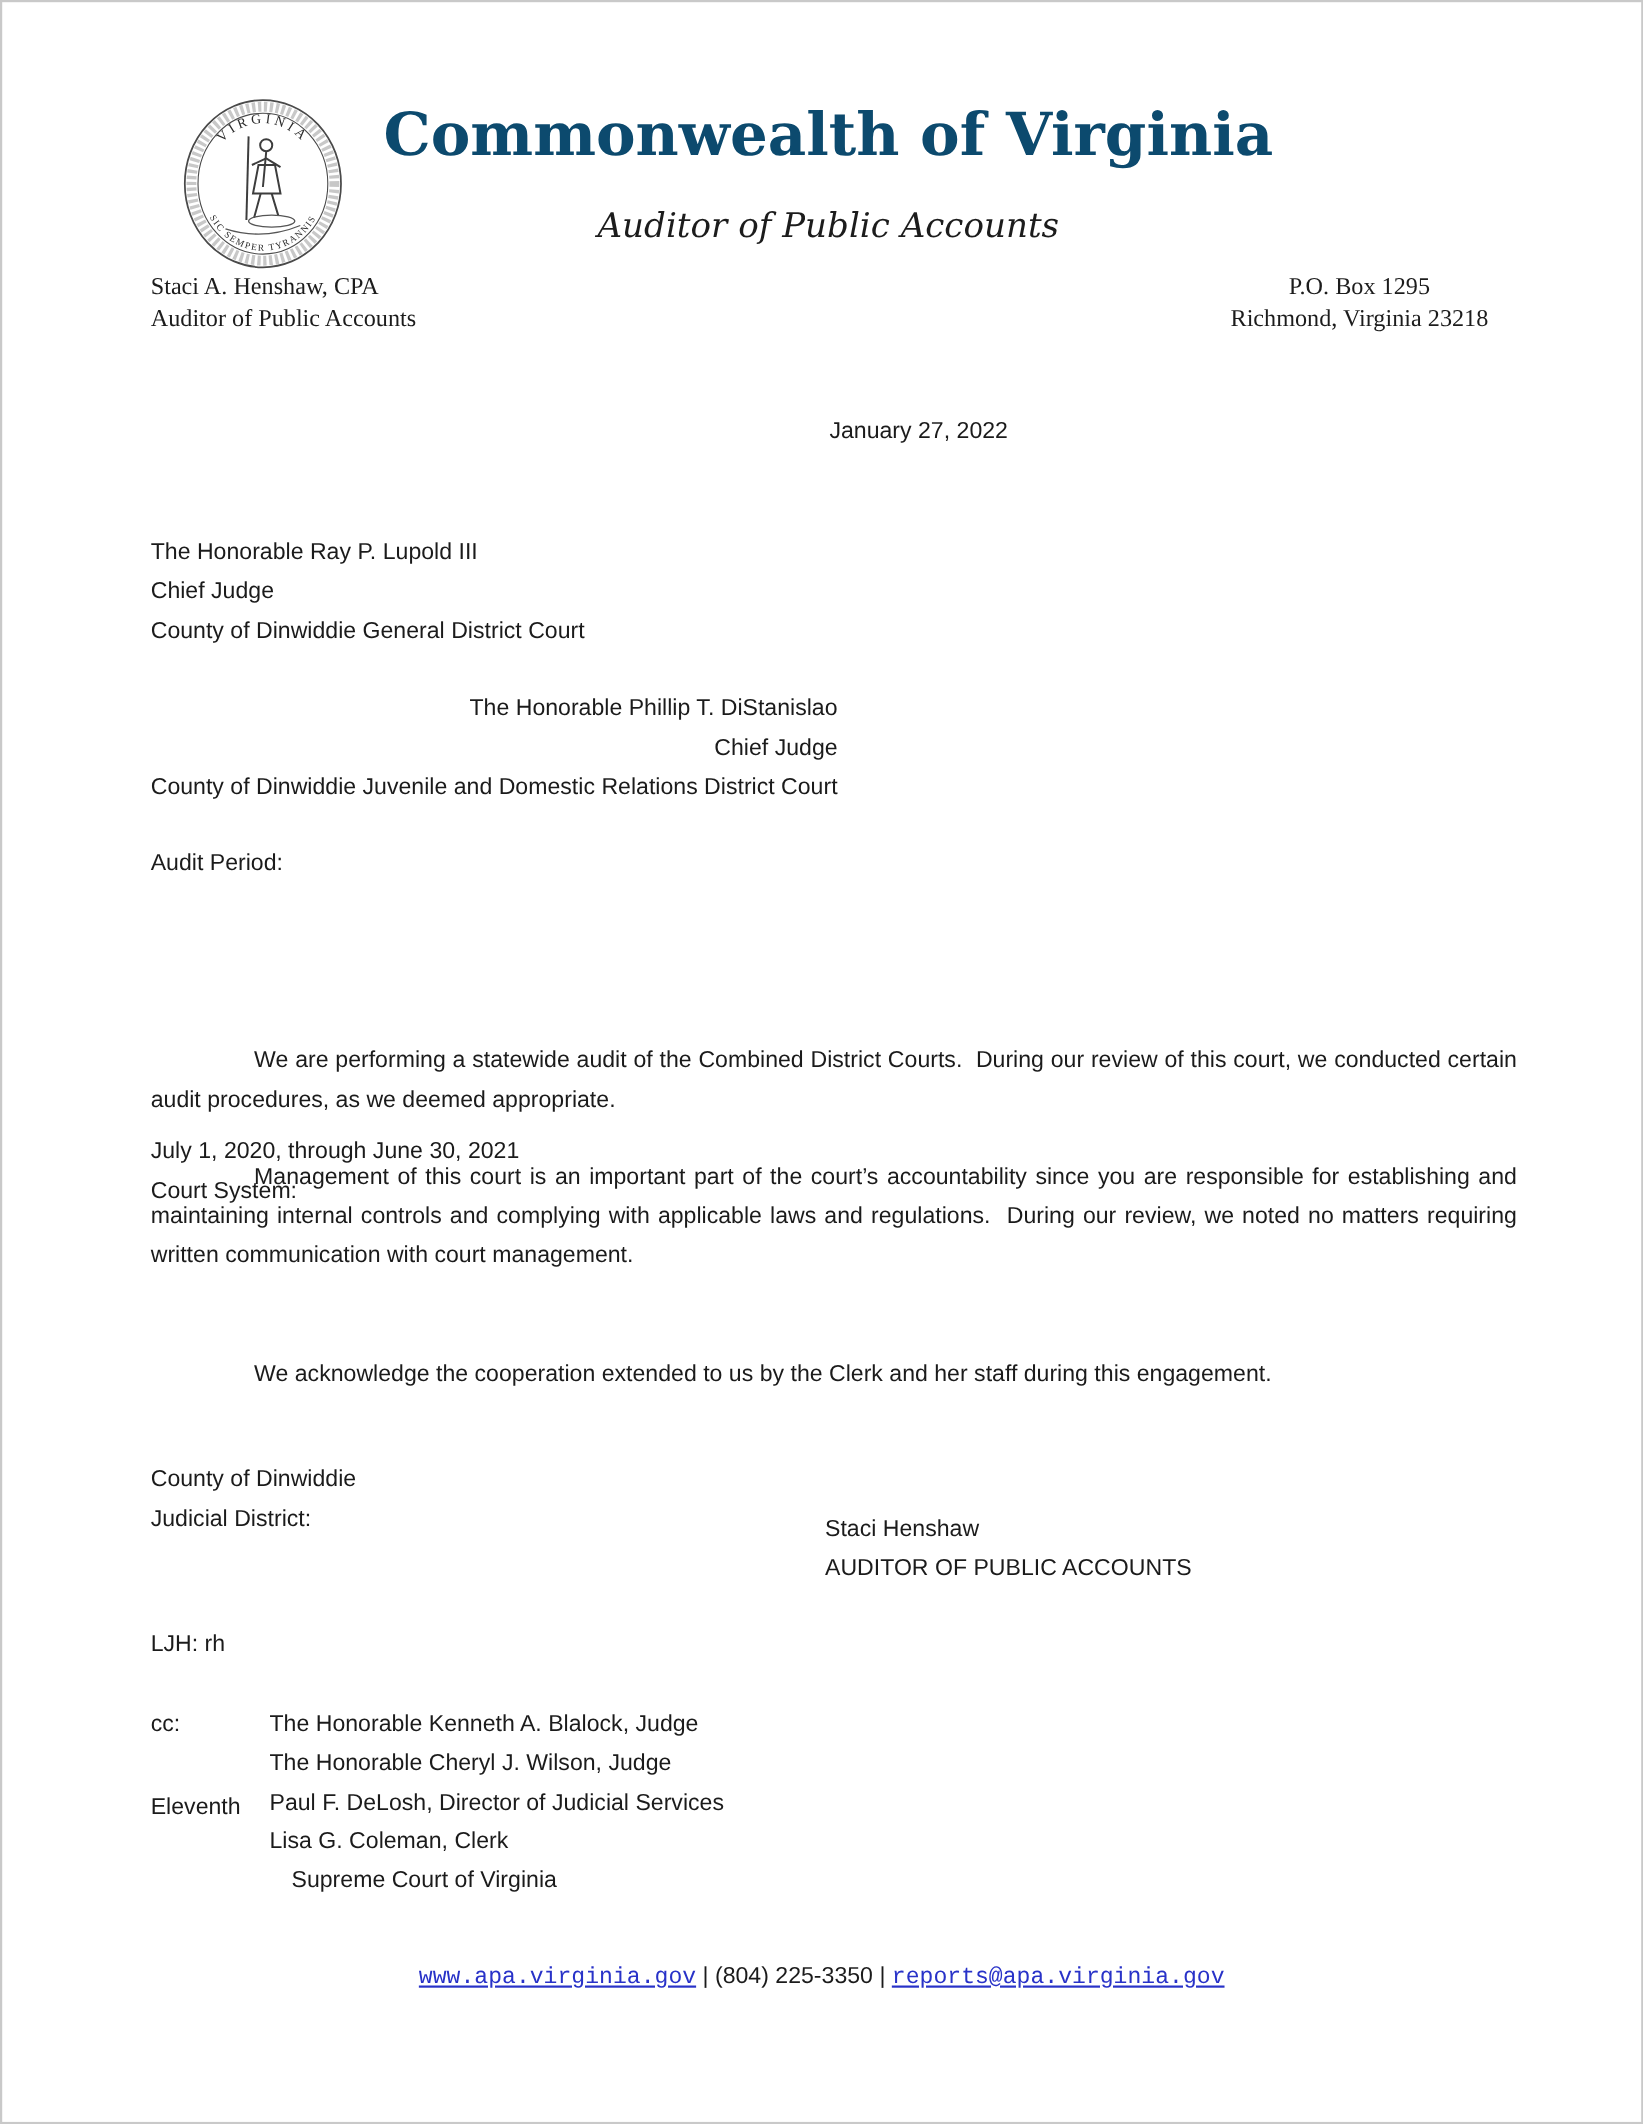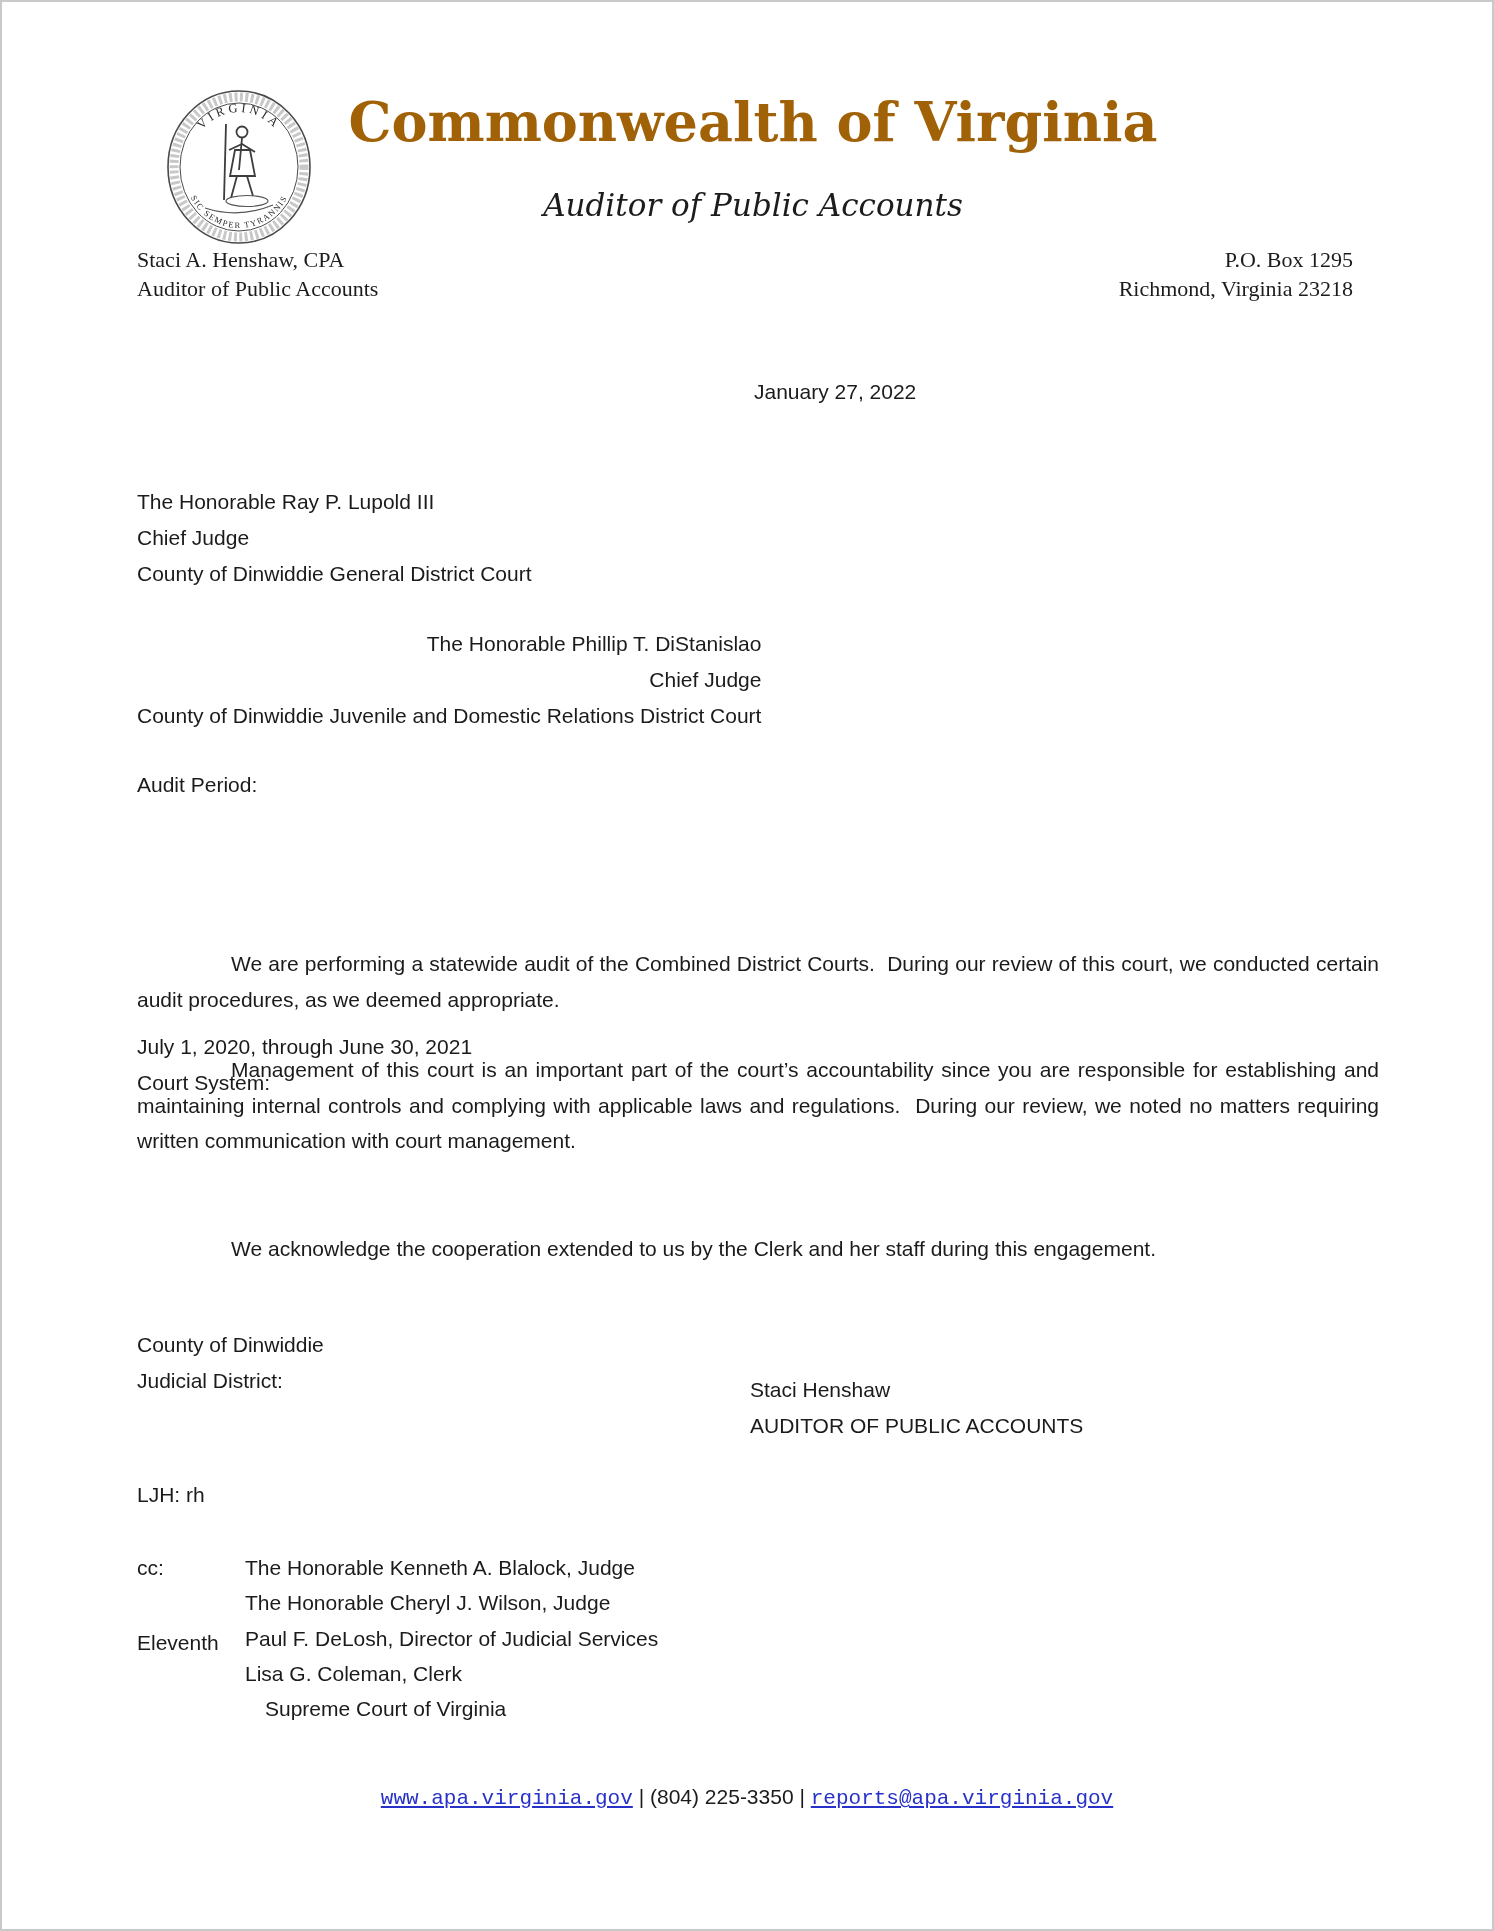--- a/index.html
+++ b/index.html
@@ -19,41 +19,41 @@
   
   .seal { left: 163px; top: 86px; }
   .org-title {
     left: 751px; top: 88px;
     transform: translateX(-50%);
     font-family: "DejaVu Serif", serif;
     font-weight: bold;
     font-size: 54px;
     line-height: 64px;
     white-space: nowrap;
-    color: #a16207;
+    color: #0c4a6e;
   }
   .org-subtitle {
     left: 751px; top: 183px;
     transform: translateX(-50%);
     font-family: "DejaVu Serif", serif;
     font-style: italic;
     font-size: 31px;
     line-height: 40px;
     white-space: nowrap;
     color: #1c1c1c;
   }
   .contact {
     top: 243px;
     font-family: "Liberation Serif", serif;
     font-size: 22px;
     line-height: 29px;
     color: #1c1c1c;
   }
   .contact-left { left: 135px; }
-  .contact-right { right: 139px; text-align: right; }
+  .contact-right { right: 139px; text-align: center; }
 
   
   .body-text { font-size: 21px; line-height: 36px; }
   .date-line { left: 752px; top: 372px; }
   .recipient-1 { left: 135px; top: 482px; }
   .recipient-2 { left: 135px; top: 624px; text-align: right; }
   .detail-rows { left: 135px; top: 765px; }
   .detail-row { display: flex; flex-direction: column; }
   .detail-label { width: 262px; flex: 0 0 262px; }
   .para {

